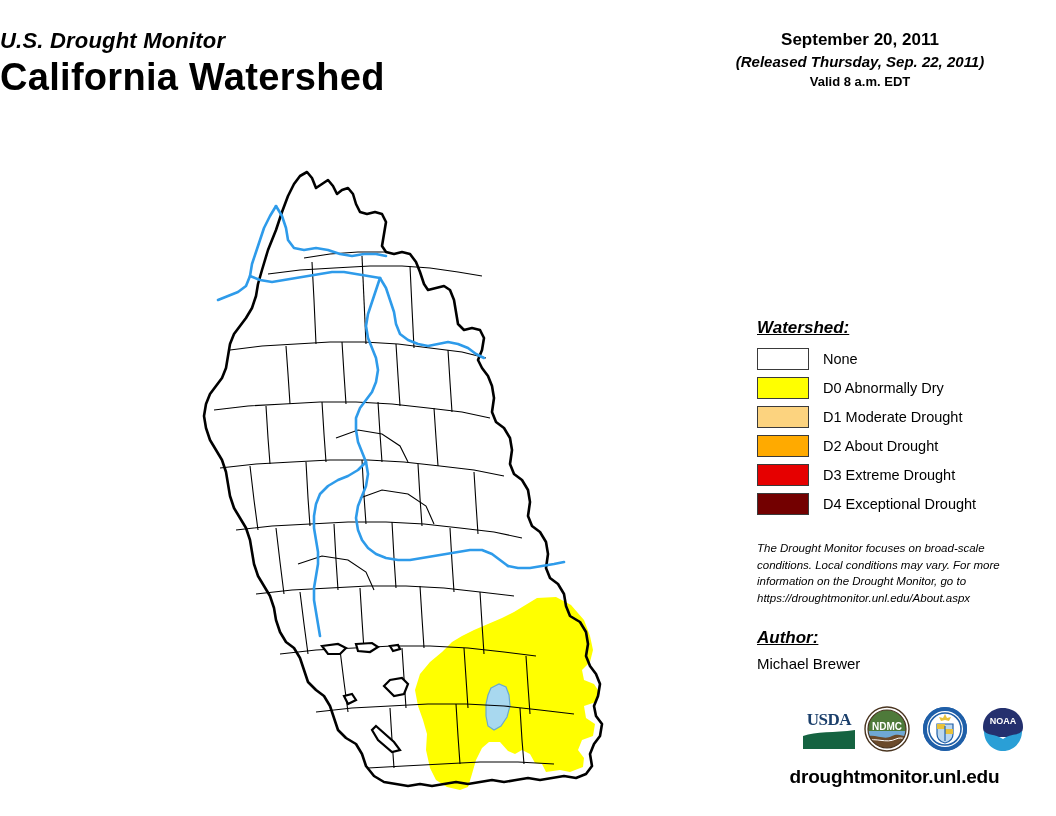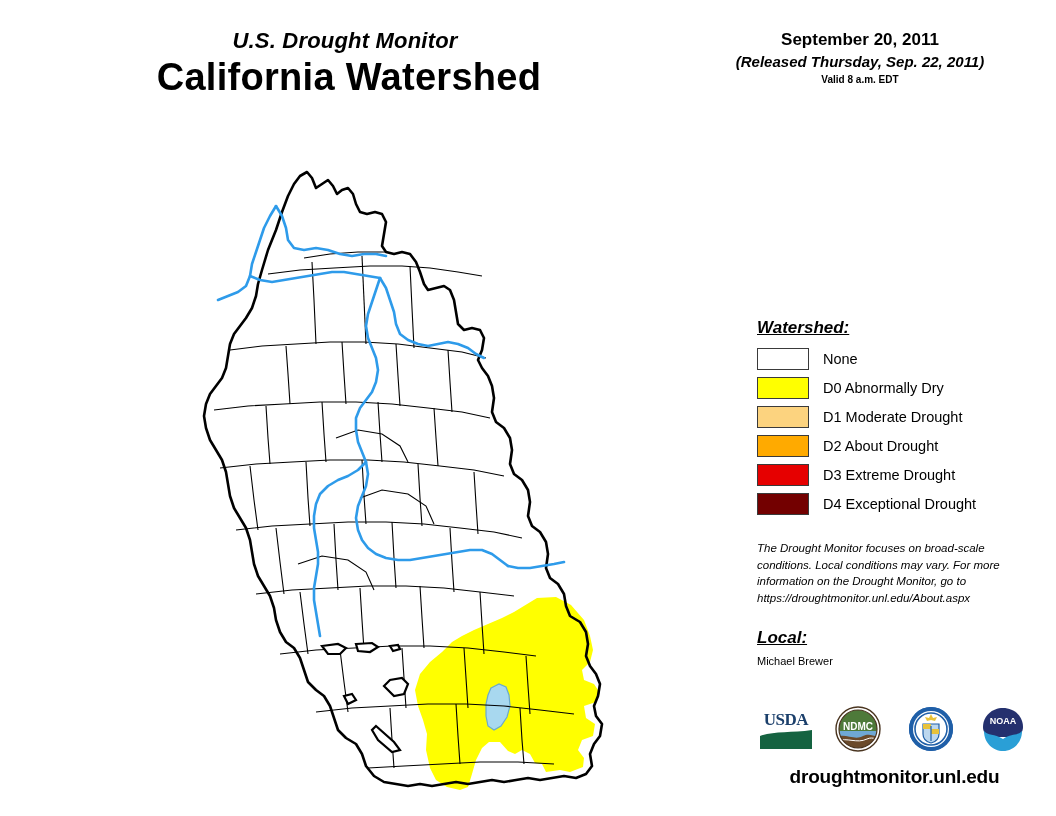--- a/index.html
+++ b/index.html
@@ -1,27 +1,27 @@
 <!DOCTYPE html>
 <html><head>
 <meta charset="utf-8">
 <style>
   * { margin:0; padding:0; box-sizing:border-box; }
   html,body { width:1056px; height:816px; background:#ffffff; }
   body { font-family:"Liberation Sans", sans-serif; color:#000; position:relative; overflow:hidden; }
 
   
-  #header-left { position:absolute; left:0; top:28px; width:690px; text-align:center; }
+  #header-left { position:absolute; left:0; top:28px; width:690px; }
   #title-small { font-size:22px; font-weight:bold; font-style:italic; letter-spacing:.2px; }
-  #title-main  { font-size:38px; font-weight:bold; margin-top:2px; letter-spacing:.3px;padding-left:8px; }
+  #title-main  { font-size:38px; font-weight:bold; margin-top:2px; letter-spacing:.3px; }
 
   #header-right { position:absolute; left:690px; top:30px; width:340px; text-align:center; }
   #date-main { font-size:17px; font-weight:bold; }
   #date-released { font-size:15px; font-weight:bold; font-style:italic; margin-top:3px; }
-  #date-valid { font-size:10px; font-weight:bold; margin-top:4px; }
+  #date-valid { font-size:13px; font-weight:bold; margin-top:4px; }
 
   
   #map-panel { position:absolute; left:90px; top:150px; width:620px; height:650px; }
   #map-svg { width:100%; height:100%; display:block; }
 
   
   #legend-panel { position:absolute; left:757px; top:318px; width:280px; }
   #legend-heading { font-size:17px; font-weight:bold; font-style:italic;
                     text-decoration:underline; margin-bottom:8px; }
   .legend-row { display:flex; align-items:center; height:26px; margin-bottom:3px; }
@@ -29,26 +29,26 @@
   .legend-label { font-size:14.5px; margin-left:14px; white-space:nowrap; }
 
   
   #disclaimer { position:absolute; left:757px; top:540px; width:270px;
                 font-size:11.5px; font-style:italic; line-height:1.45; color:#000; }
 
   
   #author-panel { position:absolute; left:757px; top:628px; width:270px; }
   #author-heading { font-size:17px; font-weight:bold; font-style:italic;
                     text-decoration:underline; }
-  .author-line { font-size:11px; line-height:1.35; }
+  .author-line { font-size:15px; line-height:1.35; }
   #author-name { margin-top:6px; }
 
   
   #logo-strip { position:absolute; left:757px; top:703px; width:275px;
-                display:flex; align-items:center; justify-content:space-between;text-decoration:underline; }
+                display:flex; align-items:center; justify-content:flex-end;text-decoration:underline; }
   .logo-box { width:58px; height:52px; }
   .logo-box svg { width:100%; height:100%; display:block; }
 
   #site-url { position:absolute; left:757px; top:766px; width:275px;
               text-align:center; font-size:19px; font-weight:bold; letter-spacing:-.2px; }
 </style>
 </head>
 <body>
 
 <div id="header-left">
@@ -218,21 +218,21 @@
   </div>
   <div class="legend-row">
     <span class="legend-swatch" style="background:#730000"></span>
     <span class="legend-label">D4 Exceptional Drought</span>
   </div>
 </div>
 
 <div id="disclaimer">The Drought Monitor focuses on broad-scale conditions. Local conditions may vary. For more information on the Drought Monitor, go to https://droughtmonitor.unl.edu/About.aspx</div>
 
 <div id="author-panel">
-  <div id="author-heading">Local:</div>
+  <div id="author-heading">Author:</div>
   <div class="author-line" id="author-name">Michael Brewer</div>
 </div>
 
 <div id="logo-strip">
 
   <div class="logo-box">
     <svg viewBox="0 0 58 52">
       <text x="29" y="22" text-anchor="middle" font-family="Liberation Serif, serif" font-size="17" font-weight="bold" fill="#1b3f6b" letter-spacing="-0.5">USDA</text>
       <path d="M3,33 C16,28 34,30 55,27 L55,46 L3,46 Z" fill="#156341"></path>
       <path d="M3,31 C14,27 26,28 38,27" stroke="#ffffff" stroke-width="1.6" fill="none"></path>

